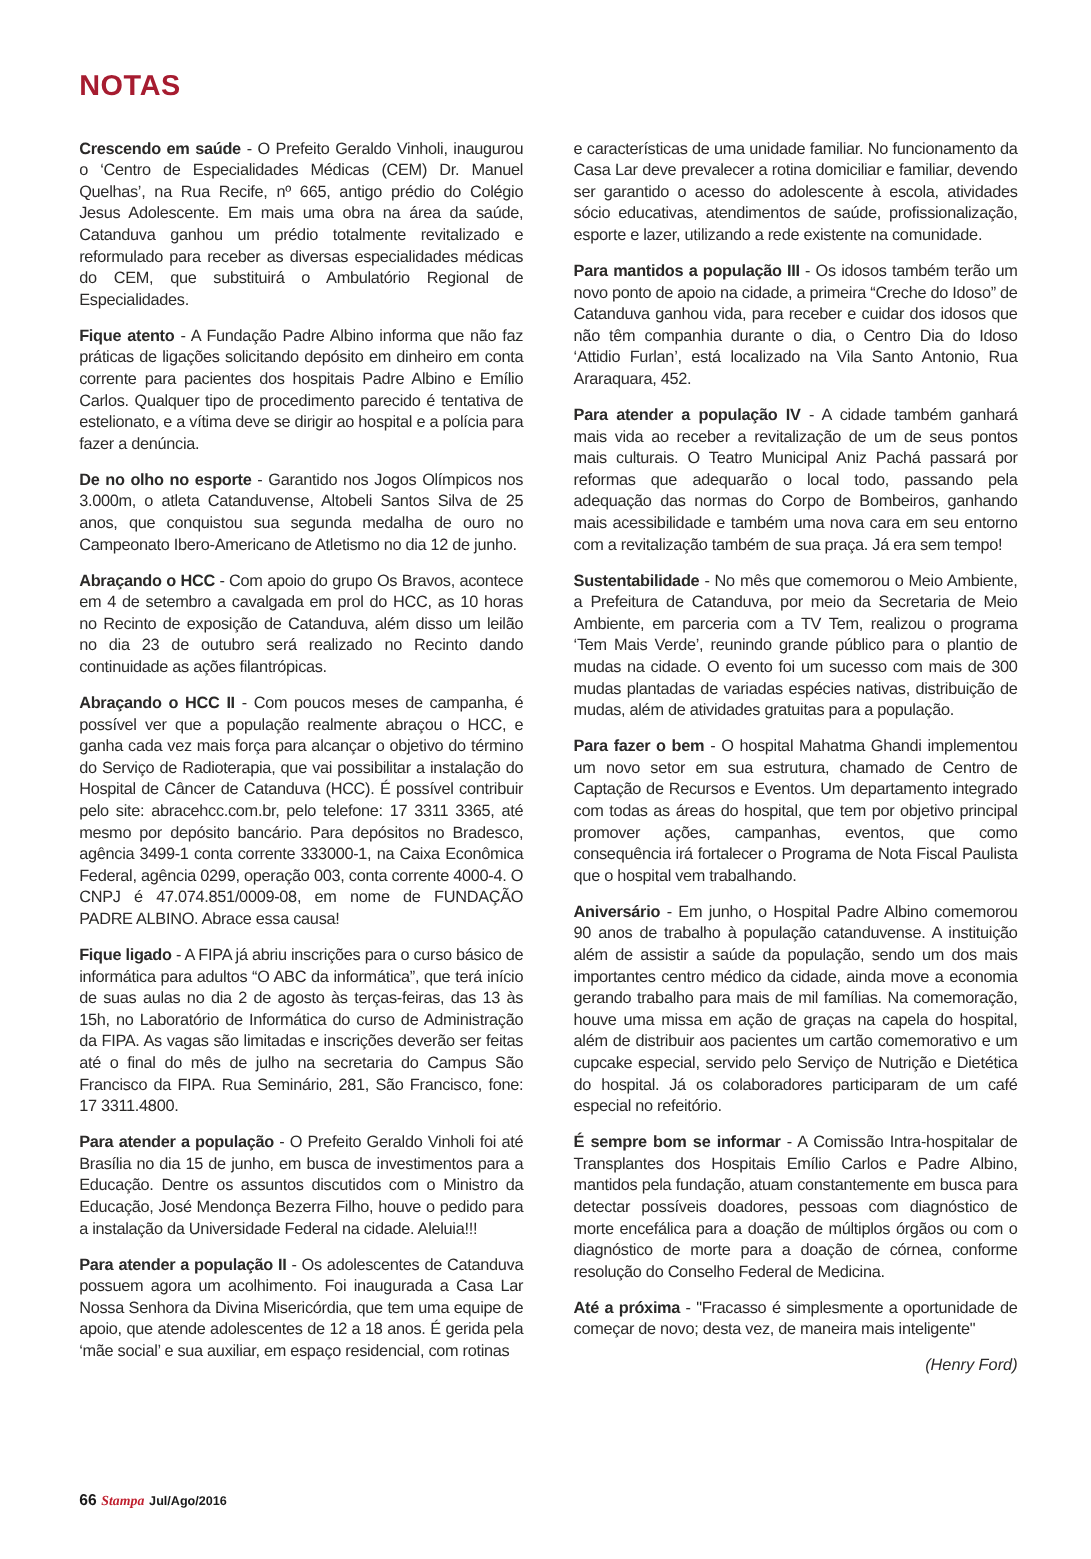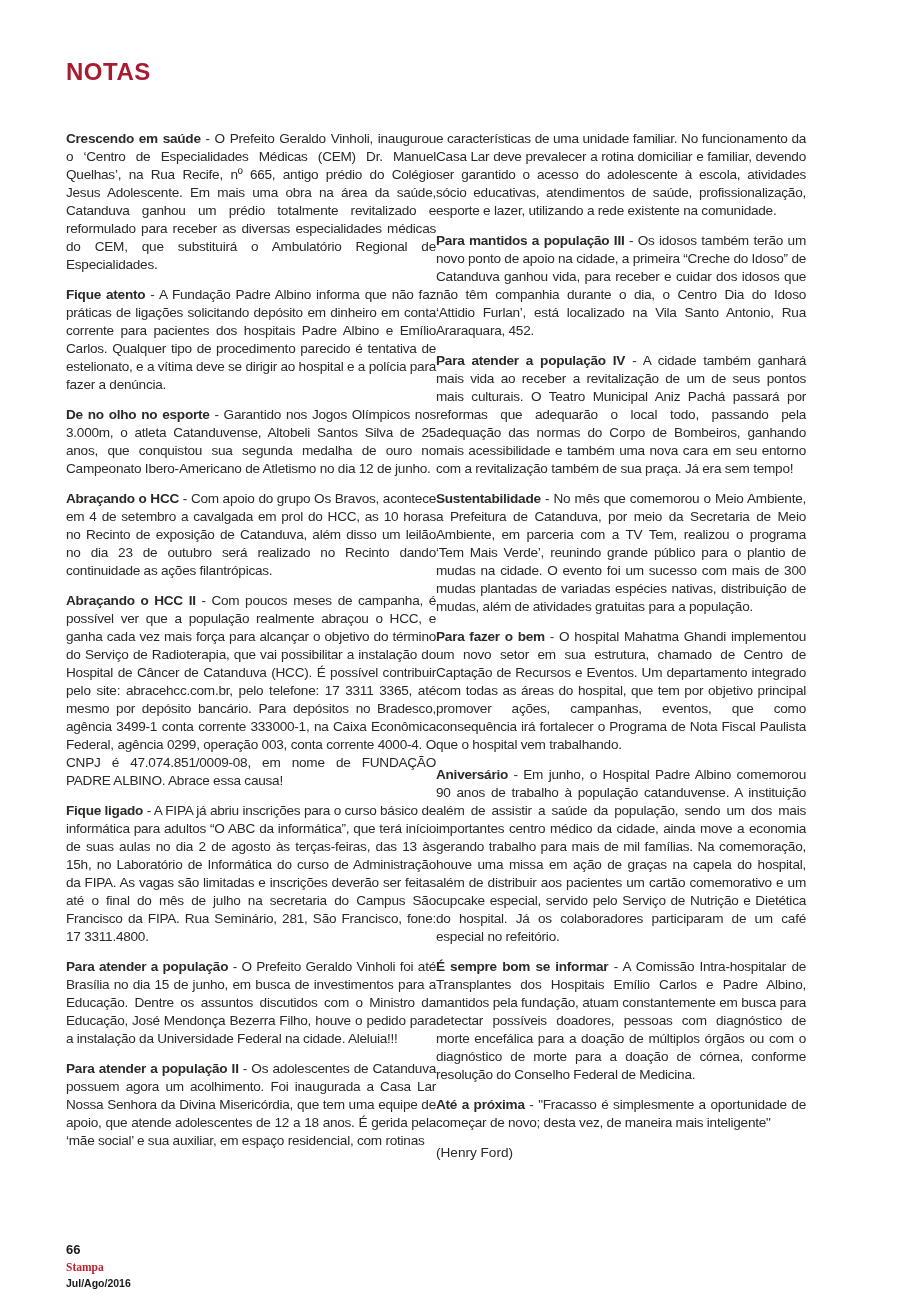--- a/index.html
+++ b/index.html
@@ -5,41 +5,41 @@
   html,body { margin:0; padding:0; background:#ffffff; }
   .page {
     position:relative; width:909px; height:1299px; background:#ffffff;
     font-family:"Liberation Sans", sans-serif; color:#2b2a29; overflow:hidden;
   }
   .page-title {
     position:absolute; left:66px; top:58px; margin:0;
     font-size:24px; font-weight:bold; letter-spacing:0.5px; color:#a61c30;
   }
   .columns {
-    position:absolute; left:66px; top:130px; width:782px;
-    display:flex; 
+    position:absolute; left:66px; top:115px; width:782px;
+    display:flex; gap:42px;
   }
   .col { width:370px; }
   .note {
     margin:0 0 12px 0;
     font-size:13.6px; line-height:18px; letter-spacing:-0.25px;
     text-align:justify;
   }
   .note .nt { font-weight:bold; }
   .attribution {
-    font-size:13.6px; line-height:18px;
+    text-align:right; font-style:italic; font-size:13.6px; line-height:18px;
     margin-top:2px;
   }
   .footer {
     position:absolute; left:66px; top:1242px;
-    display:flex; align-items:baseline; gap:4px;flex-direction:column;
+    display:flex; align-items:baseline; gap:4px;
   }
   .footer .pagenum { font-size:13px; font-weight:bold; color:#1a1a1a; }
   .footer .mag {
-    font-family:"Liberation Serif", serif; font-weight:bold;
+    font-family:"Liberation Serif", serif; font-style:italic; font-weight:bold;
     font-size:11.5px; color:#c0202f;text-align:right;
   }
   .footer .issue { font-size:10.5px; font-weight:bold; color:#1a1a1a; }
 </style>
 </head>
 <body>
 
 <div class="page">
 
   <h1 class="page-title">NOTAS</h1>

